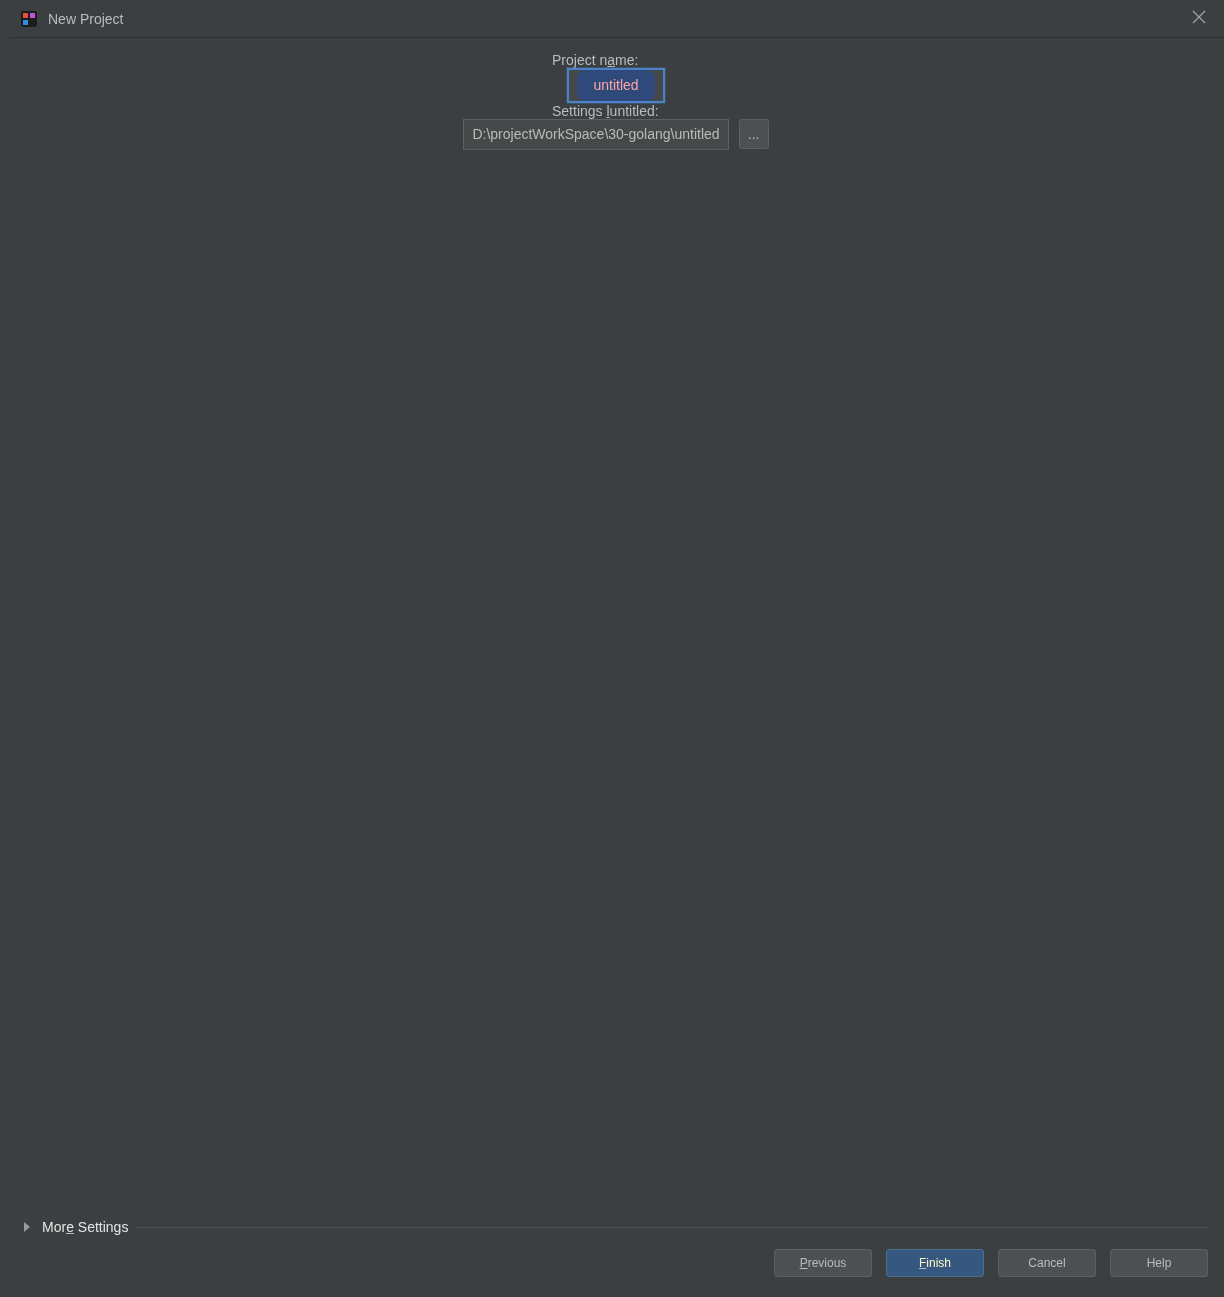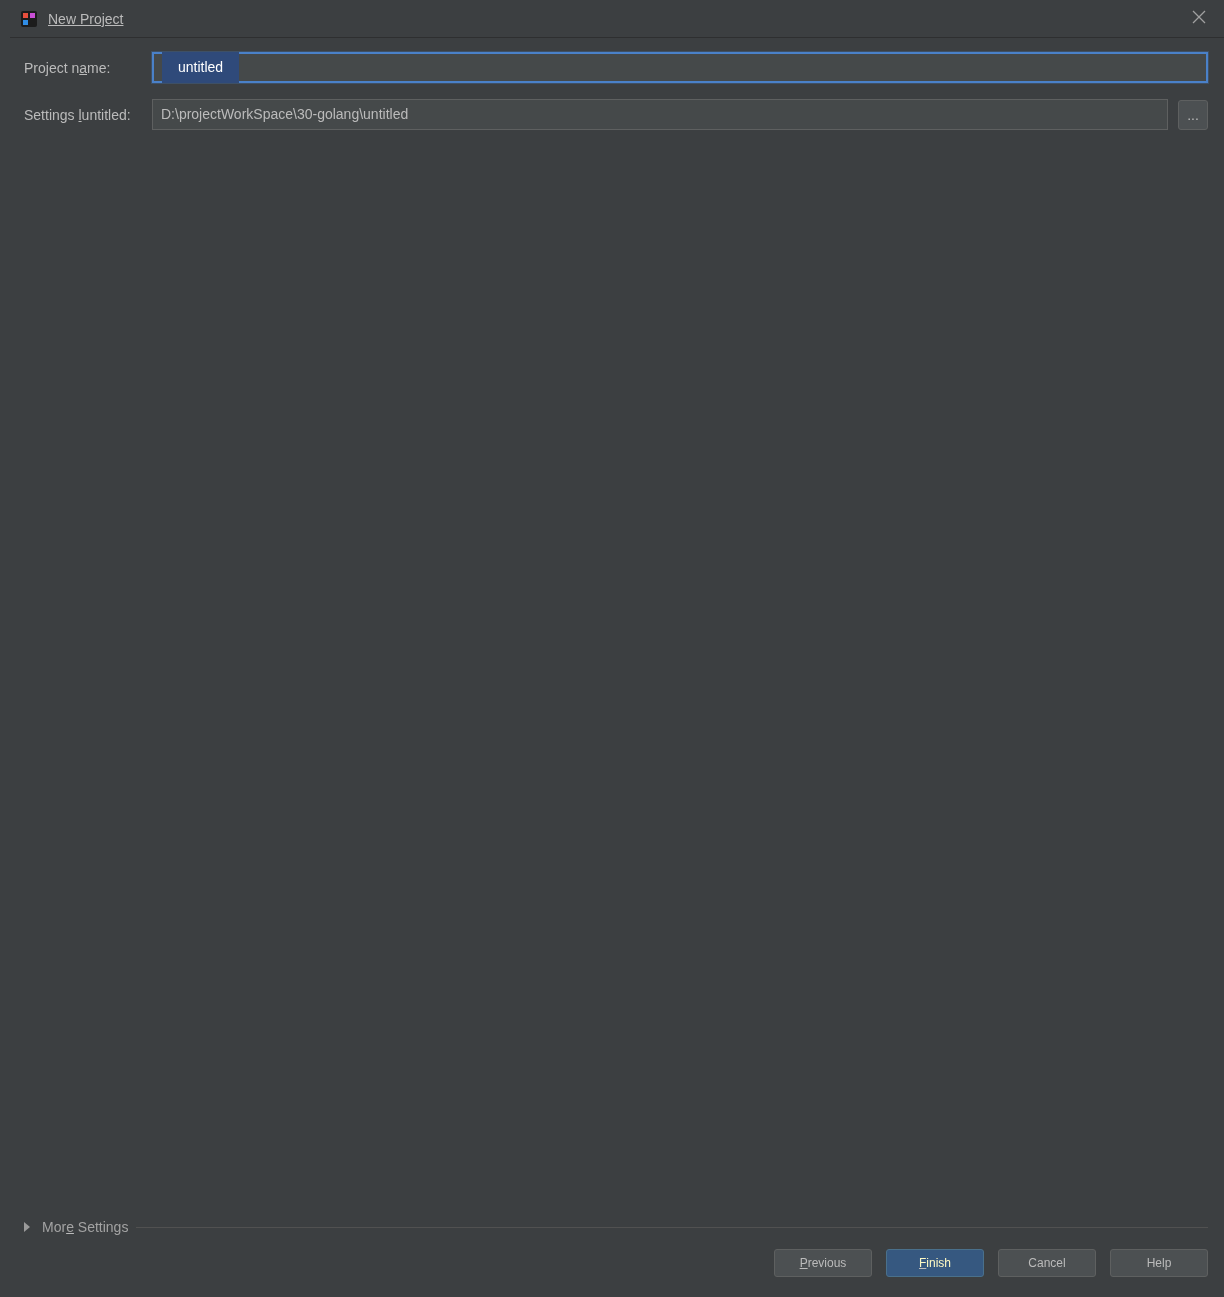--- a/index.html
+++ b/index.html
@@ -40,21 +40,20 @@
       display: flex;
       flex-direction: column;
     }
     .titlebar {
       height: 38px;
       display: flex;
       align-items: center;
       padding: 0 10px;
       background: #3c3f41;
       border-bottom: 1px solid #2e2f30;
-      text-decoration: underline;
     }
     .title-icon {
       width: 18px;
       height: 18px;
       margin-right: 10px;
       display: flex;
       align-items: center;
       justify-content: center;
     }
     .title-text {
@@ -81,21 +80,21 @@
       display: flex;
       flex-direction: column;
     }
     .form-area {
       display: flex;
       flex-direction: column;
     }
     .form-row {
       display: flex;
       align-items: center;
-      margin-bottom: 16px;
+      flex-direction: column;
     }
     .form-label {
       width: 128px;
       color: #bbbbbb;
       font-size: 14px;
       padding-right: 8px;
     }
     .underline {
       text-decoration: underline;
       text-decoration-color: #bbbbbb;
@@ -110,31 +109,32 @@
       font-size: 14px;
       font-family: inherit;
       outline: none;
     }
     .text-input.focused {
       border: 2px solid #4a81c9;
       box-shadow: 0 0 0 1px rgba(70,120,190,0.3);
     }
     .text-input .selection {
       background: #2f4a7a;
-      color: #ffffff;
+      color: #fca5a5;
       padding: 1px 16px;
+      border-radius: 8px;
     }
     .location-row {
       display: flex;
       align-items: center;
     }
     .location-input-wrap {
       flex: 1;
       display: flex;
-      align-items: center;
+      align-items: flex-start;
     }
     .browse-btn {
       width: 30px;
       height: 30px;
       margin-left: 10px;
       background: #4c5052;
       border: 1px solid #5e6060;
       border-radius: 3px;
       color: #bbbbbb;
       display: flex;
@@ -155,21 +155,21 @@
     }
     .triangle-right {
       width: 0;
       height: 0;
       border-top: 5px solid transparent;
       border-bottom: 5px solid transparent;
       border-left: 6px solid #9a9a9a;
       margin-right: 12px;
     }
     .more-label {
-      color: #a3a3a3;
+      color: #e5e5e5;
       font-size: 14px;
     }
     .more-line {
       flex: 1;
       height: 1px;
       background: #515151;
       margin-left: 8px;
     }
     .button-bar {
       display: flex;

